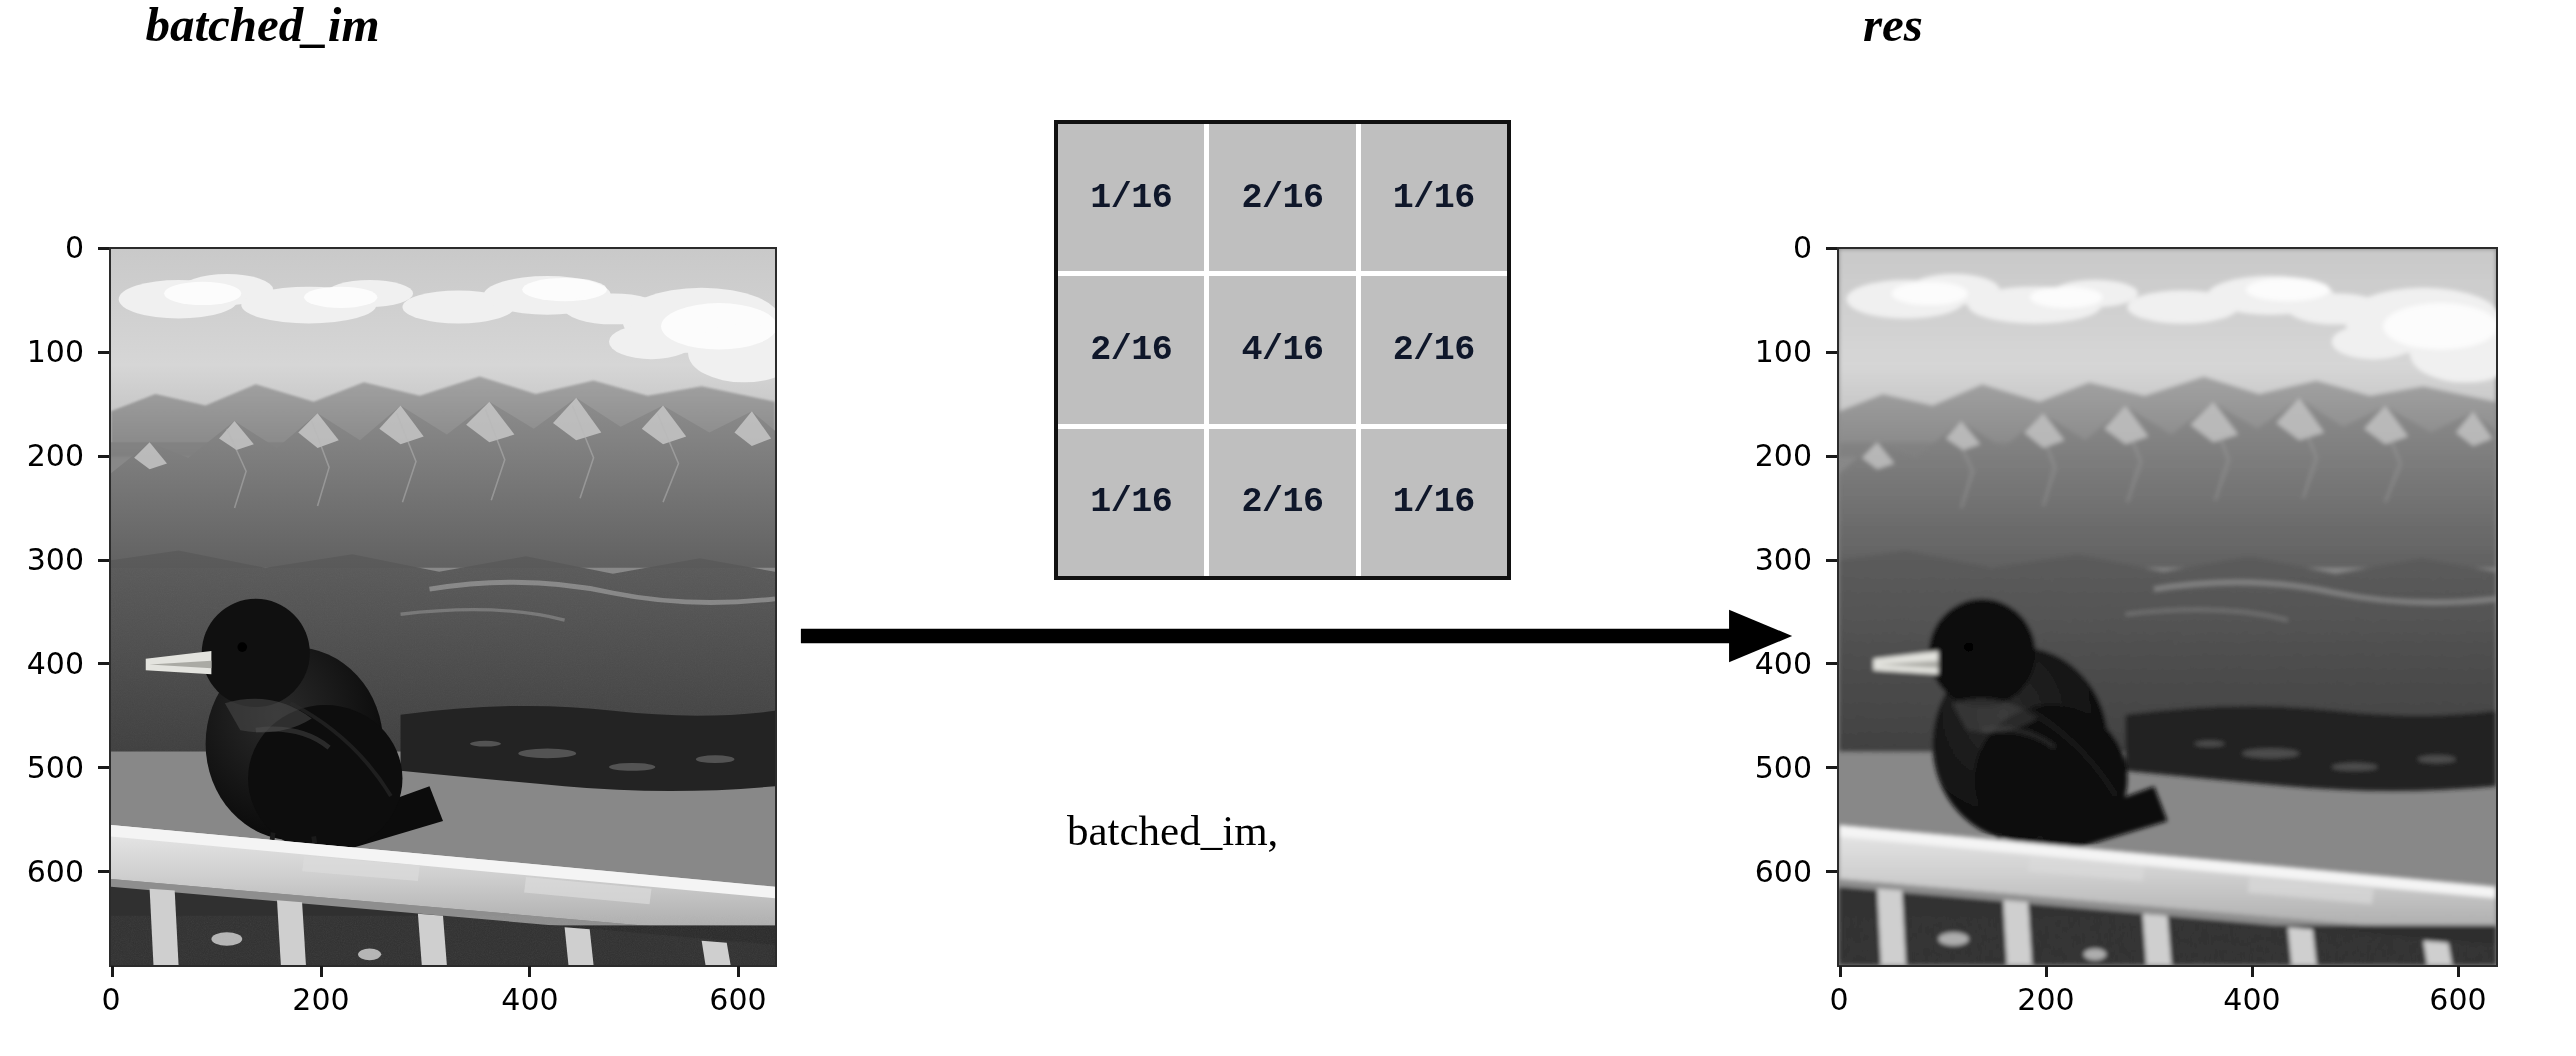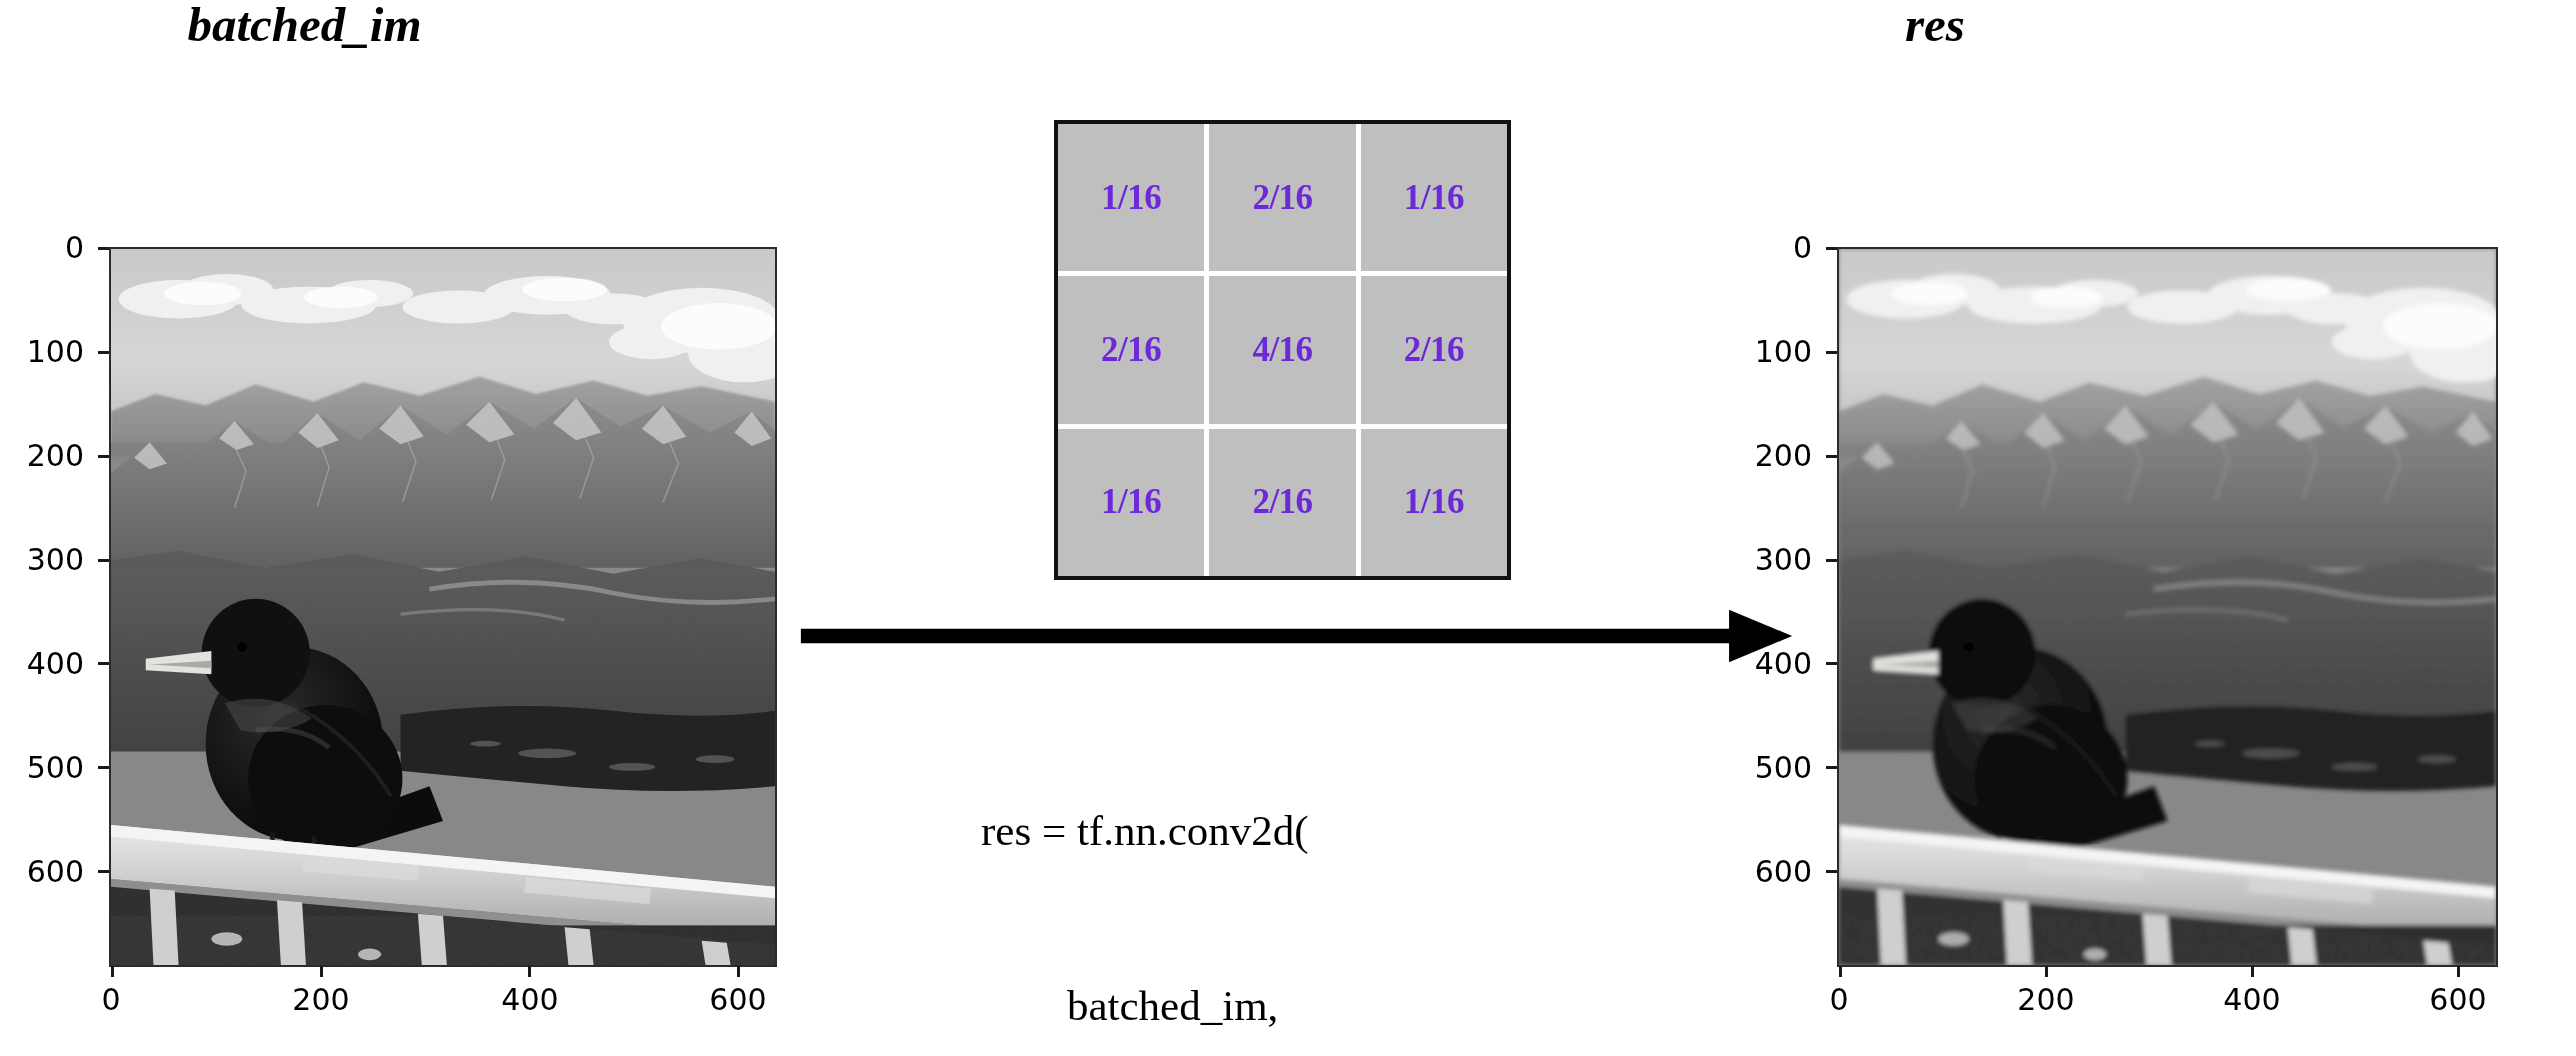--- a/index.html
+++ b/index.html
@@ -20,21 +20,21 @@
     font-family: "Liberation Serif", "DejaVu Serif", serif;
     font-weight: bold;
     font-style: italic;
     color: #000000;
     white-space: nowrap;
     text-align: center;
     line-height: 1;
   }
 
   
-  .axes-wrap { position: absolute; padding-left: 42px; }
+  .axes-wrap { position: absolute; }
 
   .plot-frame {
     position: absolute;
     box-sizing: border-box;
     border: 2.9px solid #2b2b2b;
     overflow: hidden;
     background: #888;
   }
   .plot-frame svg { display: block; width: 100%; height: 100%; }
 
@@ -65,24 +65,24 @@
     display: grid;
     grid-template-columns: 1fr 1fr 1fr;
     grid-template-rows: 1fr 1fr 1fr;
     gap: 4.9px;
   }
   .kernel-cell {
     background: #bfbfbf;
     display: flex;
     align-items: center;
     justify-content: center;
-    font-family: Liberation Serif, serif;
+    font-family: Liberation Mono, monospace;
     font-weight: bold;
     font-size: 35px;
-    color: #6d28d9;
+    color: #0f172a;
     letter-spacing: -0.5px;
   }
 
   
   .arrow { position: absolute; }
   .arrow svg { display: block; }
 
   
   .code-block {
     position: absolute;
@@ -304,21 +304,20 @@
 </div>
 
 <div class="arrow" style="left:797px; top:602px; width:1000px; height:68px;">
   <svg width="1000" height="68" viewBox="0 0 1030 70">
     <line x1="4" y1="35" x2="975" y2="35" stroke="#000000" stroke-width="15"></line>
     <polygon points="1025,35 960,8 960,62" fill="#000000"></polygon>
   </svg>
 </div>
 
 <div class="code-block" style="left:981px; top:685px; width:641px;">
-  <div class="code-line">res = tf.nn.conv2d(</div>
   <div class="code-line">        batched_im,</div>
   
   
   
 </div>
 
 <div class="axes-wrap" style="left:1728px; top:0px; width:769px; height:1057px;">
 
   <div class="fig-title" style="left:248px; top:124px; width:330px; font-size:49px;">res</div>
 

